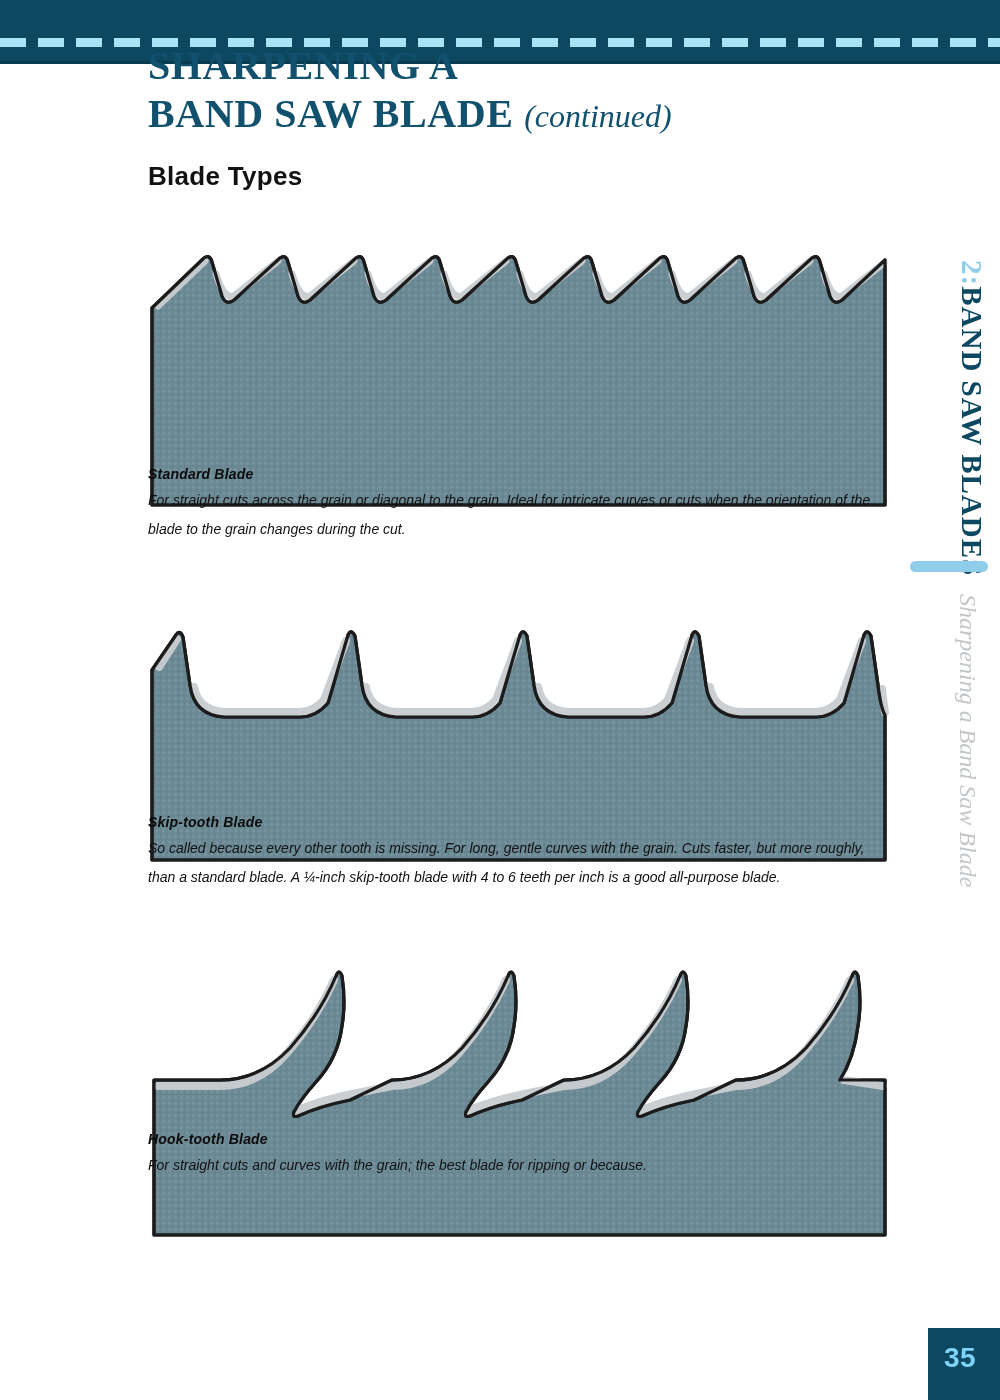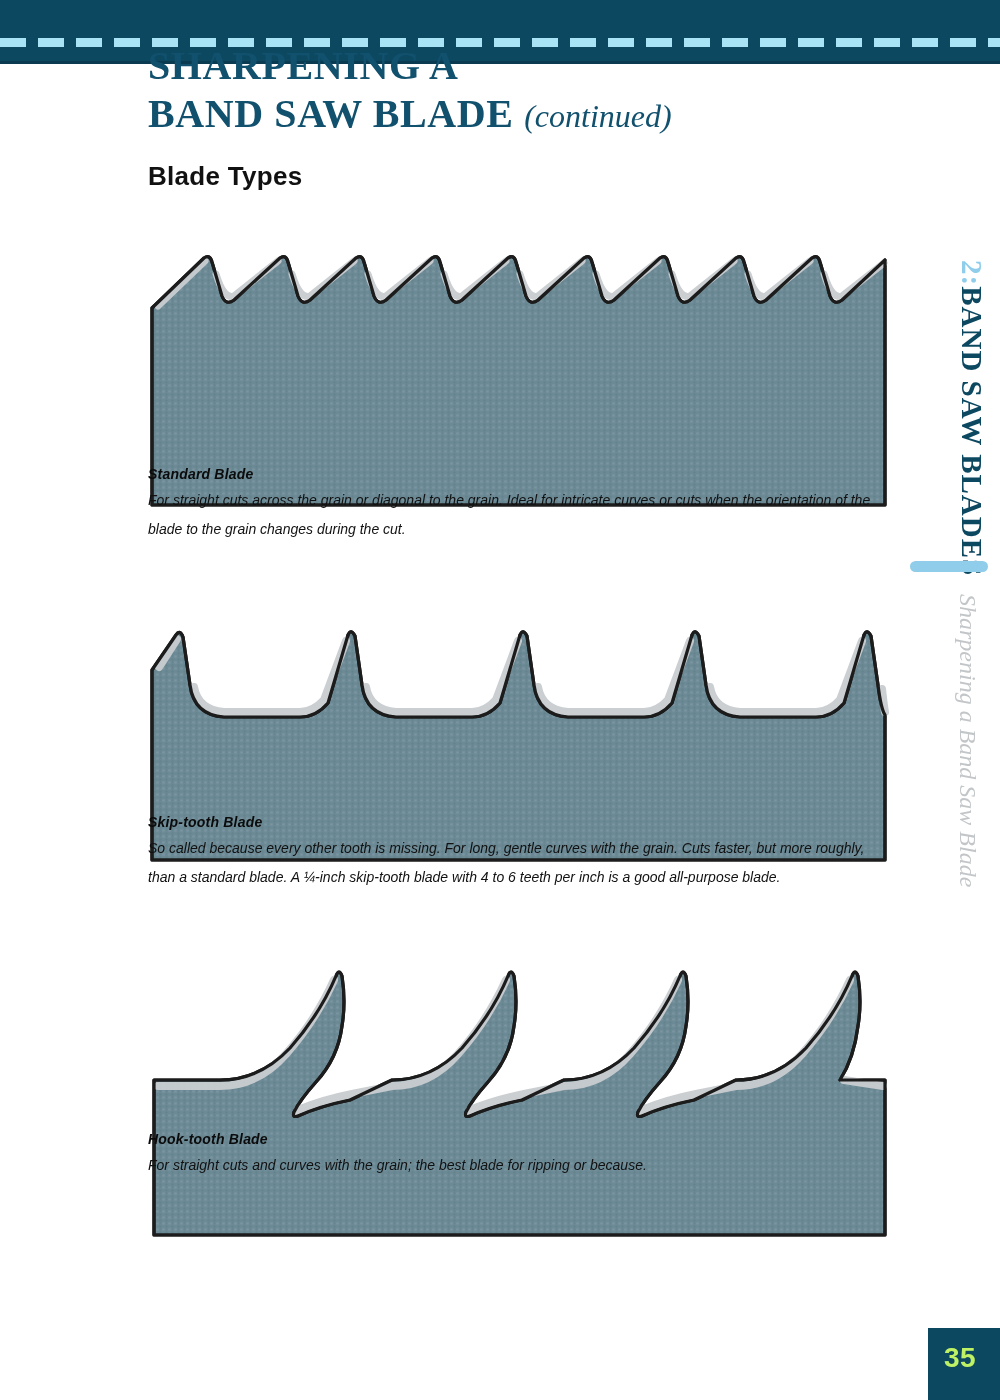--- a/index.html
+++ b/index.html
@@ -59,21 +59,21 @@
     line-height:1;
   }
 
   
   .folio{
     position:absolute;right:0;bottom:0;width:72px;height:72px;
     background:#0d4861;
   }
   .folio span{
     position:absolute;left:16px;top:14px;
-    color:#bef264;font-weight:bold;font-size:28px;
+    color:#7dd3fc;font-weight:bold;font-size:28px;
     font-family:"Liberation Sans", sans-serif;
     letter-spacing:0.5px;
   }
   .title{
     position:absolute;left:148px;top:42px;width:740px;
     font-family:"Liberation Serif", serif;
     font-weight:bold;
     font-size:40px;
     line-height:48px;
     color:#11516e;

